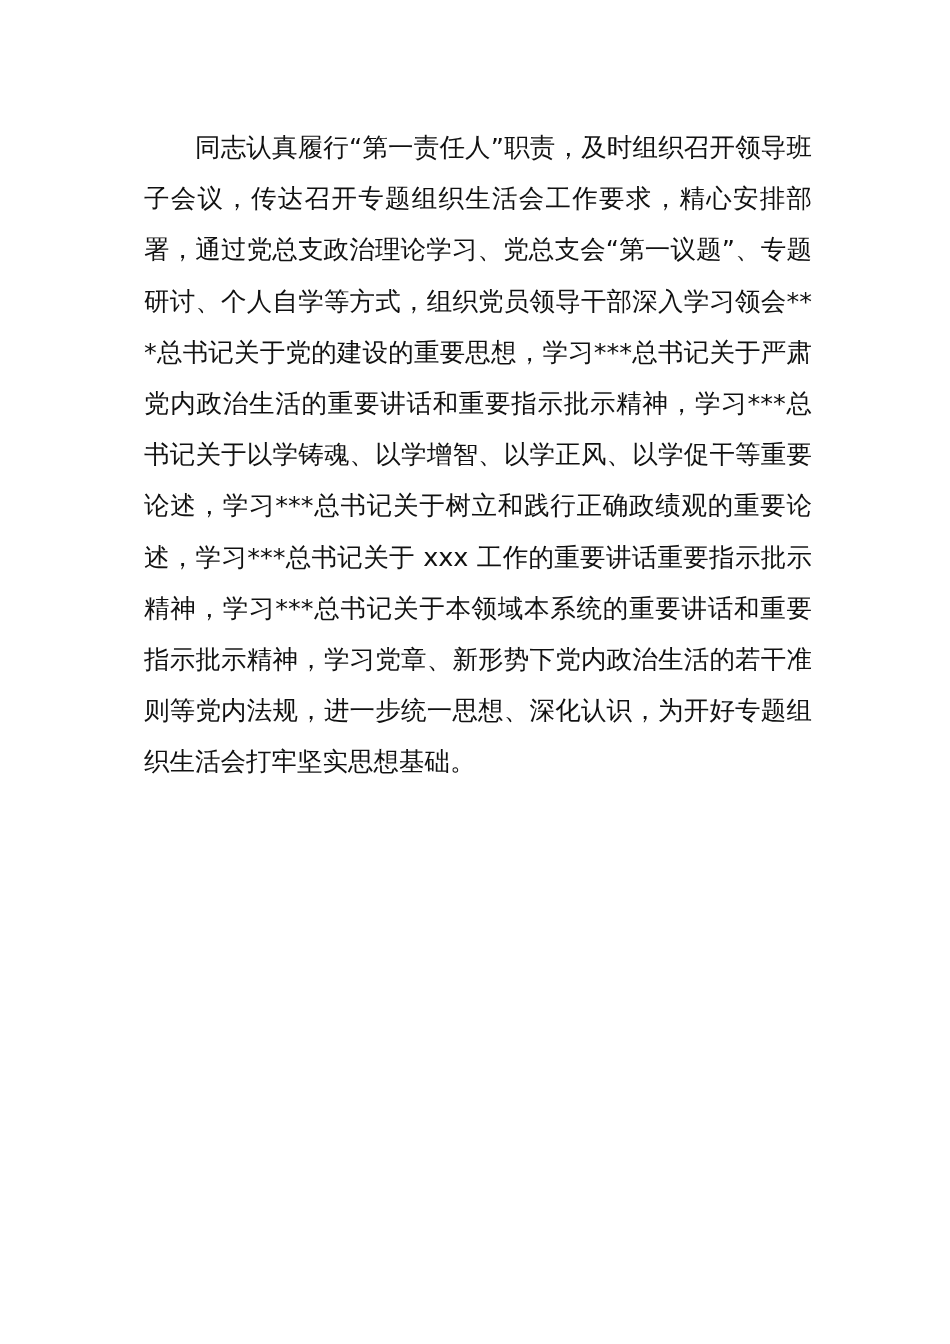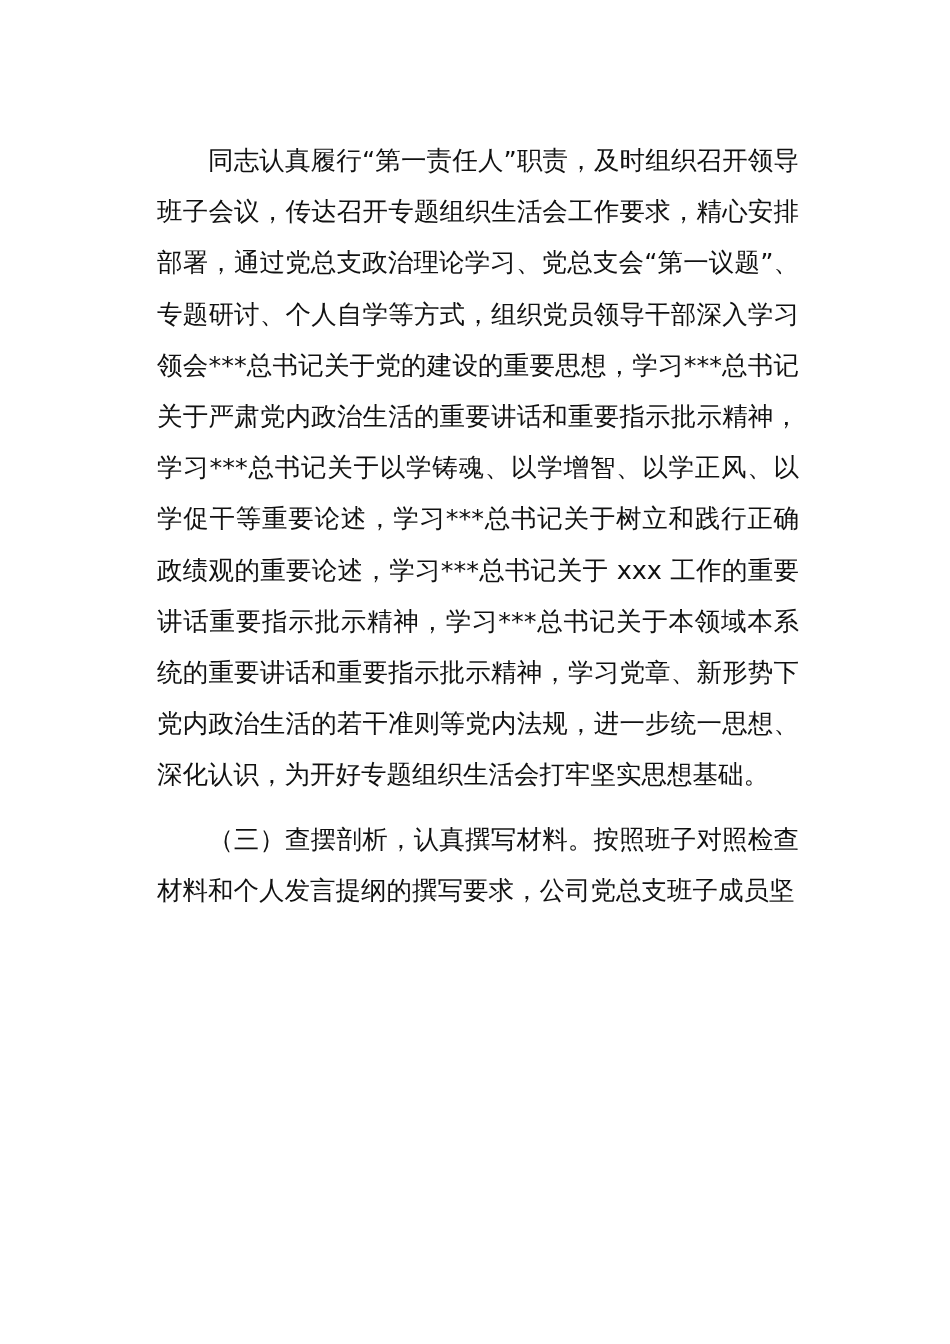--- a/index.html
+++ b/index.html
@@ -3,21 +3,20 @@
   <meta charset="utf-8">
   <style>
     html, body { margin: 0; padding: 0; background: #ffffff; }
     body { width: 950px; height: 1344px; position: relative; overflow: hidden; }
     .page {
       position: absolute; left: 144px; top: 122px; width: 668px;
       font-family: "DejaVu Sans", sans-serif;
       font-size: 25.5px; line-height: 51.2px; color: #111111;
       text-align: justify; text-justify: inter-character;
     }
-    .para { margin: 13px; text-indent: 51px; word-break: break-all; }
+    .para { margin: 0; text-indent: 51px; word-break: break-all; }
   </style>
 </head>
 <body>
 
 <div class="page">
   <p class="para">同志认真履行“第一责任人”职责，及时组织召开领导班子会议，传达召开专题组织生活会工作要求，精心安排部署，通过党总支政治理论学习、党总支会“第一议题”、专题研讨、个人自学等方式，组织党员领导干部深入学习领会***总书记关于党的建设的重要思想，学习***总书记关于严肃党内政治生活的重要讲话和重要指示批示精神，学习***总书记关于以学铸魂、以学增智、以学正风、以学促干等重要论述，学习***总书记关于树立和践行正确政绩观的重要论述，学习***总书记关于 xxx 工作的重要讲话重要指示批示精神，学习***总书记关于本领域本系统的重要讲话和重要指示批示精神，学习党章、新形势下党内政治生活的若干准则等党内法规，进一步统一思想、深化认识，为开好专题组织生活会打牢坚实思想基础。</p>
-  <p class="para">（三）查摆剖析，认真撰写材料。按照班子对照检查材料和个人发言提纲的撰写要求，公司党总支班子成员坚</p>
 </div>
 
 </body></html>

